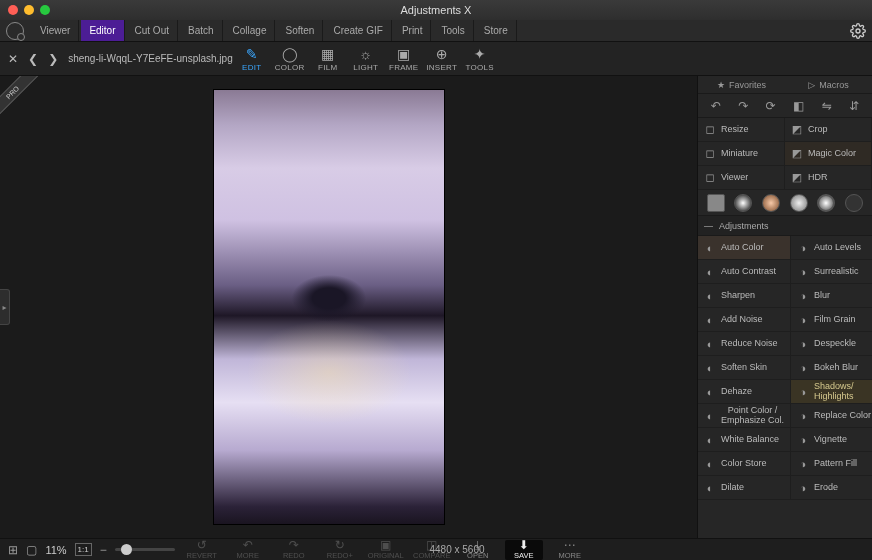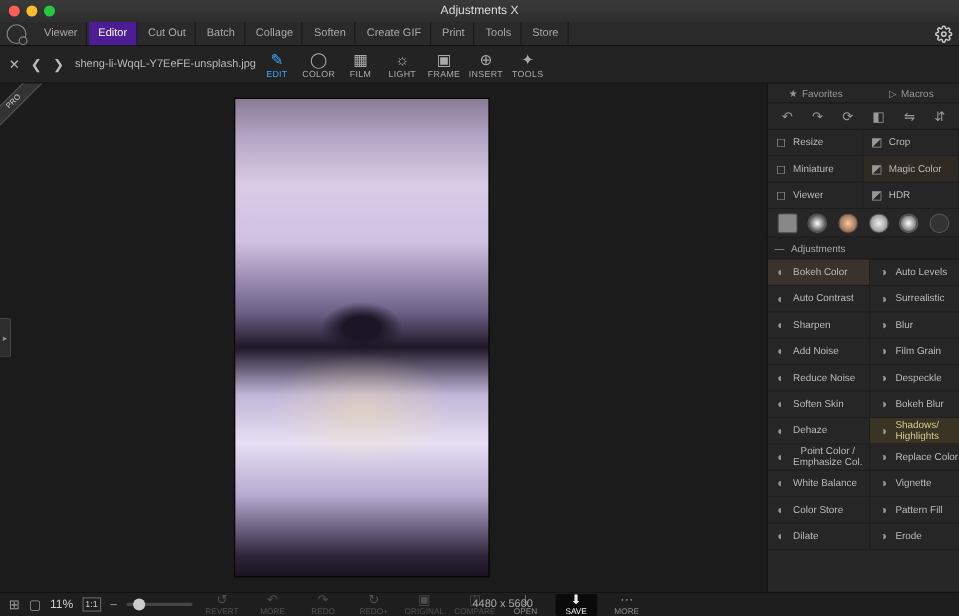--- a/index.html
+++ b/index.html
@@ -177,21 +177,21 @@
       <div class="sw" style="background:radial-gradient(#fff,#444);border-width:2px"></div>
       <div class="sw" style="background:#333"></div>
     </div>
     <div class="rp-section">
         <span>—</span>
         <span>Adjustments</span>
       </div>
     <div class="rp-grid" id="adjust-host">
         <div class="rp-cell sel">
           <span class="i">◐</span>
-          <span class="t">Bokeh Color</span>
+          <span class="t">Auto Color</span>
         </div>
         <div class="rp-cell">
           <span class="i">◑</span>
           <span class="t">Auto Levels</span>
         </div>
         <div class="rp-cell">
           <span class="i">◐</span>
           <span class="t">Auto Contrast</span>
         </div>
         <div class="rp-cell">

